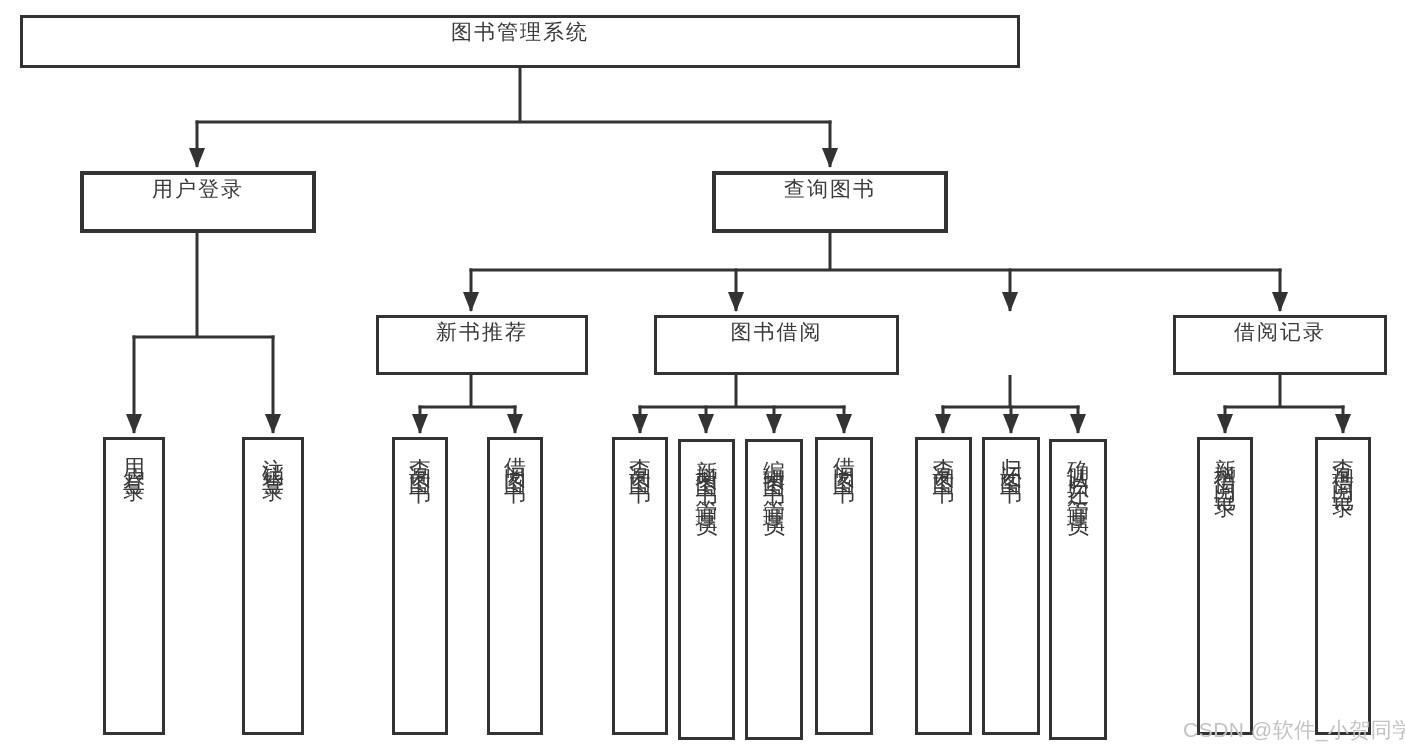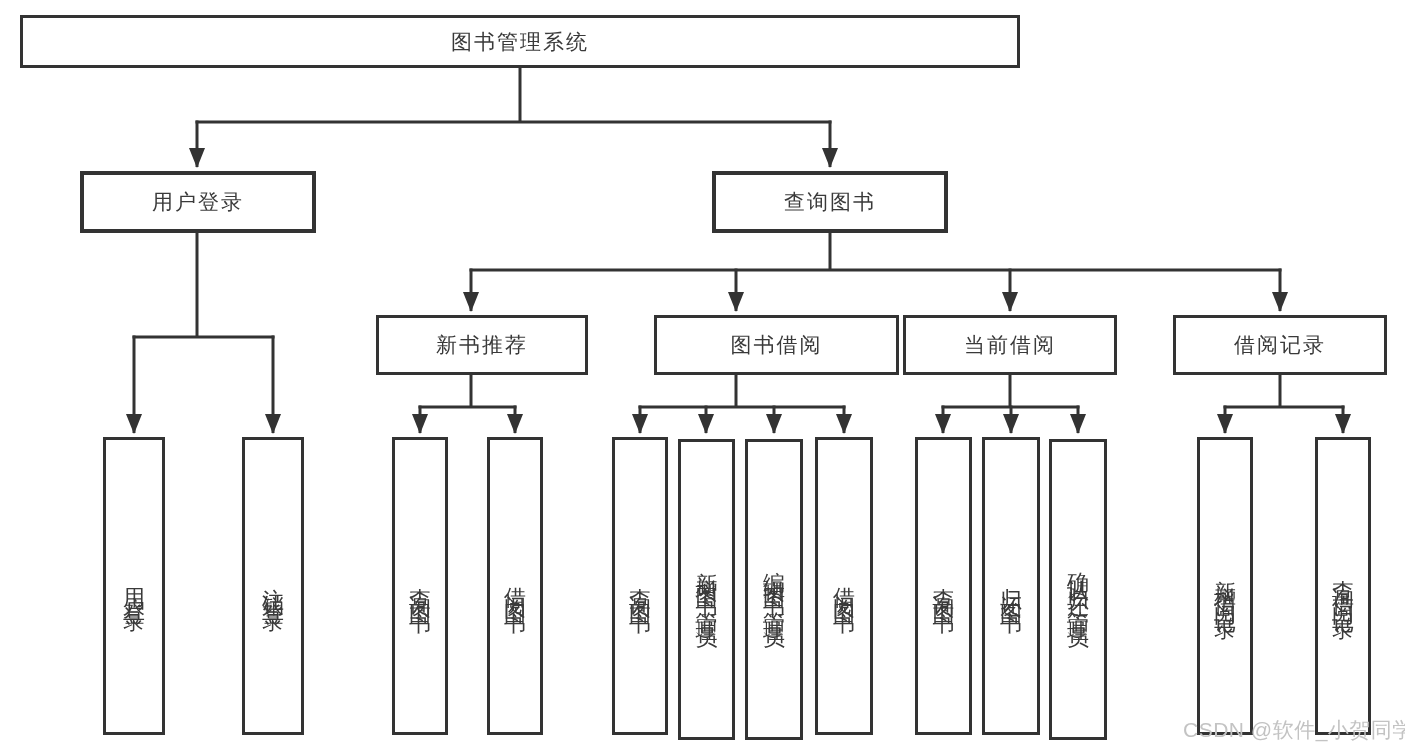--- a/index.html
+++ b/index.html
@@ -21,21 +21,21 @@
     width: 1405px;
     height: 747px;
     z-index: 1;
   }
   .node {
     position: absolute;
     box-sizing: border-box;
     background: #ffffff;
     border: 3px solid #333333;
     display: flex;
-    align-items: center;
+    align-items: flex-start;
     justify-content: center;
     z-index: 2;
     color: #3a3a3a;
   }
   .node.lvl2 { border-width: 4px; }
   .node .lbl {
     font-size: 21px;
     letter-spacing: 2px;
     white-space: nowrap;
     color: #3a3a3a;
@@ -122,23 +122,20 @@
   <div class="node lvl2" style="left:712px;top:171px;width:236px;height:62px">
     <span class="lbl">查询图书</span>
   </div>
 
   <div class="node" style="left:376px;top:315px;width:212px;height:60px">
     <span class="lbl">新书推荐</span>
   </div>
   <div class="node" style="left:654px;top:315px;width:245px;height:60px">
     <span class="lbl">图书借阅</span>
   </div>
-  <div class="node" style="left:903px;top:315px;width:214px;height:60px">
-    <span class="lbl">当前借阅</span>
-  </div>
   <div class="node" style="left:1173px;top:315px;width:214px;height:60px">
     <span class="lbl">借阅记录</span>
   </div>
 
   <div class="node leaf" style="left:103px;top:437px;width:62px;height:298px">
     <span class="lbl">用户登录</span>
   </div>
   <div class="node leaf" style="left:242px;top:437px;width:62px;height:298px">
     <span class="lbl">注销登录</span>
   </div>

